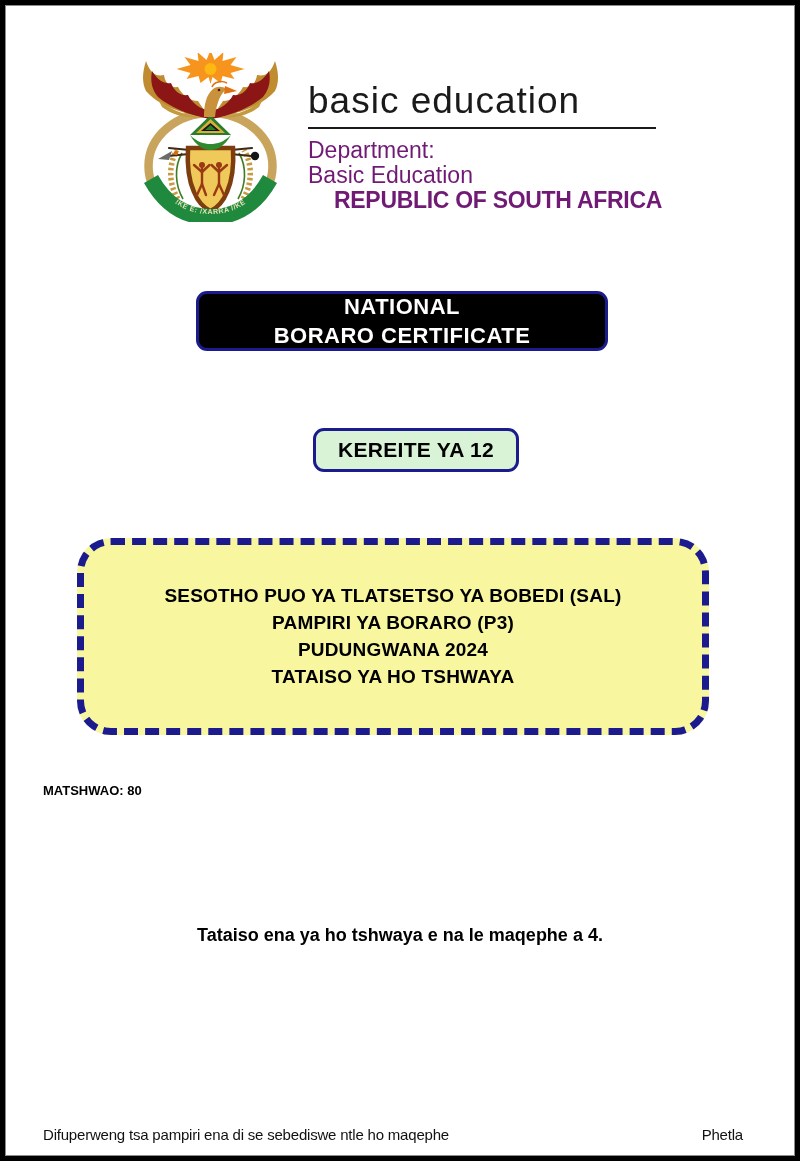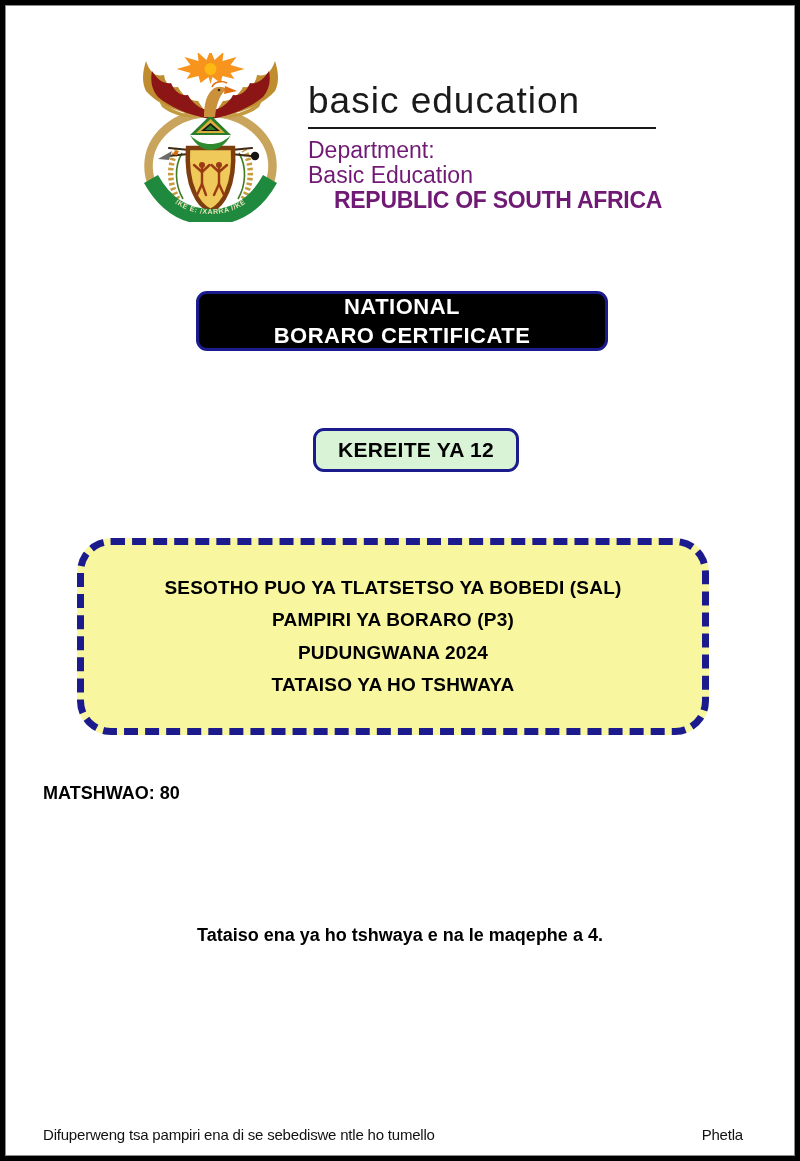--- a/index.html
+++ b/index.html
@@ -44,26 +44,26 @@
     font-weight:bold;font-size:21px;color:#000;
     box-sizing:border-box;letter-spacing:0.3px;
   }
   
   .exam-box{
     position:absolute;left:72px;top:533px;width:632px;height:197px;
     background:#f8f7a0;
     border:7px dashed #1b1b8e;border-radius:34px;
     box-sizing:border-box;
     display:flex;flex-direction:column;justify-content:space-between;
-    padding:32px 14px;
+    padding:40px 14px;
     text-align:center;
   }
   .exam-box .line{font-weight:bold;font-size:19px;color:#000;letter-spacing:0.2px;}
   
-  .marks{position:absolute;left:38px;top:778px;font-weight:bold;font-size:18px;color:#000;}
+  .marks{position:absolute;left:38px;top:778px;font-weight:bold;font-size:13px;color:#000;}
   .pages-note{position:absolute;left:0;top:920px;width:100%;text-align:center;
     font-weight:bold;font-size:18px;color:#000;}
   
   .footer{
     position:absolute;left:38px;right:52px;top:1121px;
     display:flex;justify-content:space-between;align-items:baseline;
     font-size:15px;color:#111;letter-spacing:-0.2px;
   }
 </style>
 </head>
@@ -178,16 +178,16 @@
     <div class="line">PAMPIRI YA BORARO (P3)</div>
     <div class="line">PUDUNGWANA 2024</div>
     <div class="line">TATAISO YA HO TSHWAYA</div>
   </div>
 
   <div class="marks">MATSHWAO: 80</div>
 
   <div class="pages-note">Tataiso ena ya ho tshwaya e na le maqephe a 4.</div>
 
   <div class="footer">
-    <span>Difuperweng tsa pampiri ena di se sebediswe ntle ho tumello</span>
+    <span>Difuperweng tsa pampiri ena di se sebediswe ntle ho maqephe</span>
     <span>Phetla</span>
   </div>
 </div>
 
 </body></html>

